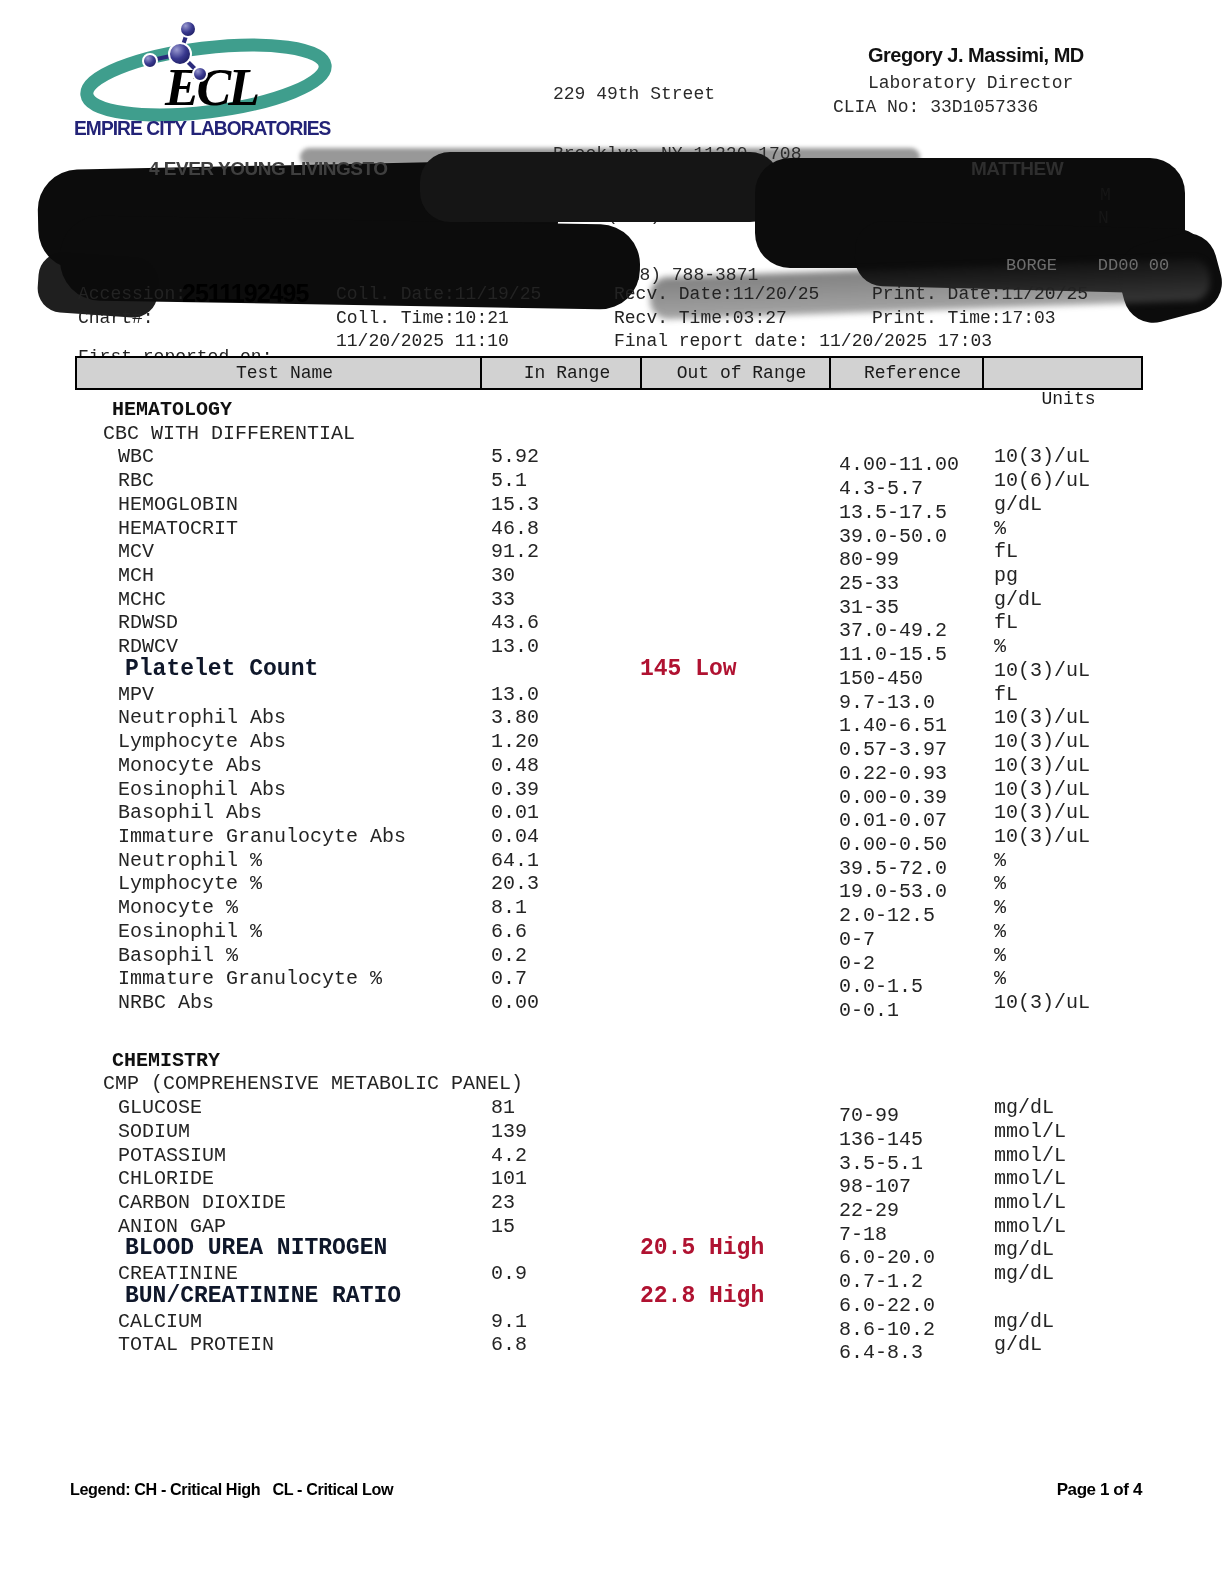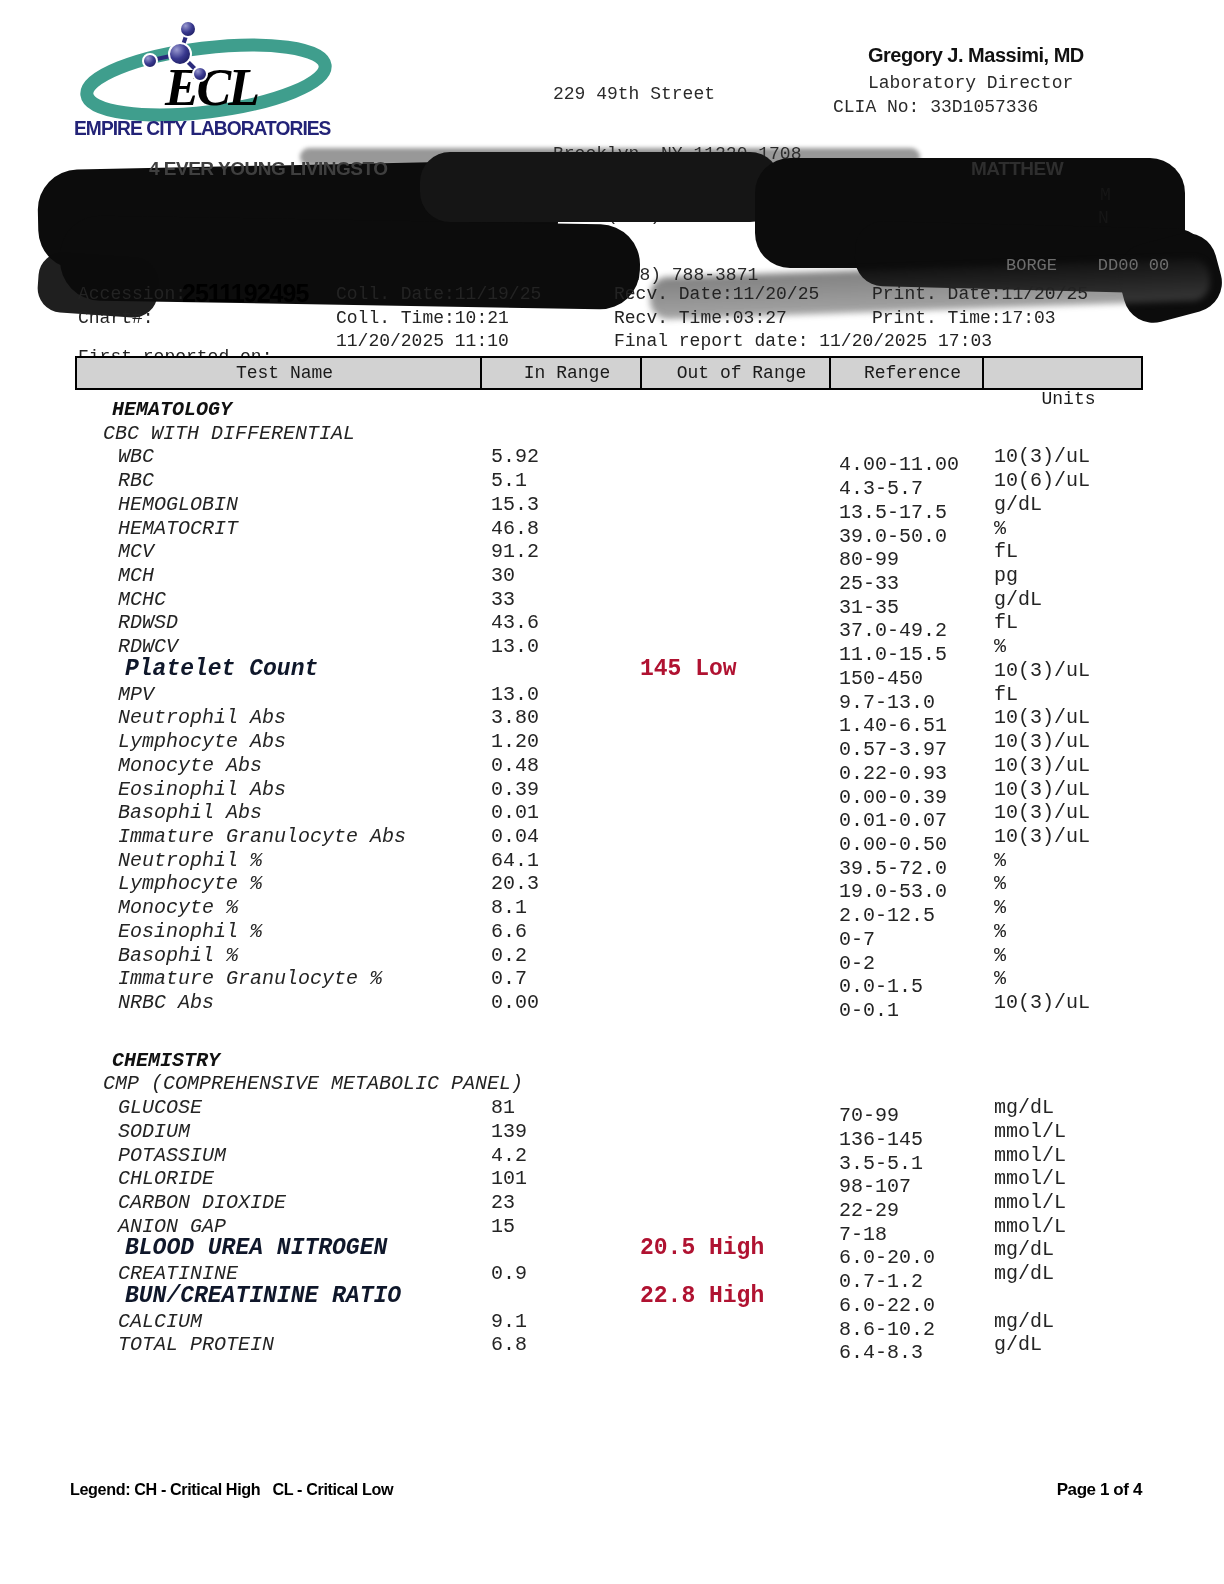--- a/index.html
+++ b/index.html
@@ -59,21 +59,21 @@
     font-size:18px;color:#1a1a1a;box-sizing:border-box;
     border-right:2px solid #000;height:100%;padding-left:12px;
   }
   .th:last-child{border-right:none;}
   .th1{width:405px;} .th2{width:160px;} .th3{width:189px;} .th4{width:153px;} .th5{flex:1;margin-top:26px;}
 
   .tbody{position:absolute;left:75px;top:397px;width:1068px;}
   .rrow{position:relative;height:23.72px;}
   .rrow.spacer{height:34px;}
   .cell{position:absolute;top:1px;white-space:pre;font-size:20px;color:#242424;}
-  .cname{left:43px;font-style:italic;}
+  .cname{left:43px;}
   .section .cname{left:37px;font-weight:bold;color:#111;}
   .sub .cname{left:28px;}
   .cin{left:416px;}
   .cout{left:565px;}
   .cref{left:764px;margin-top:8px;}
   .cunits{left:919px;}
   .flag .cname{left:50px;font-size:23px;font-weight:bold;color:#0f172a;top:-2px;}
   .flag .cout{font-size:23px;font-weight:bold;color:#b01231;top:-2px;}
 
   

